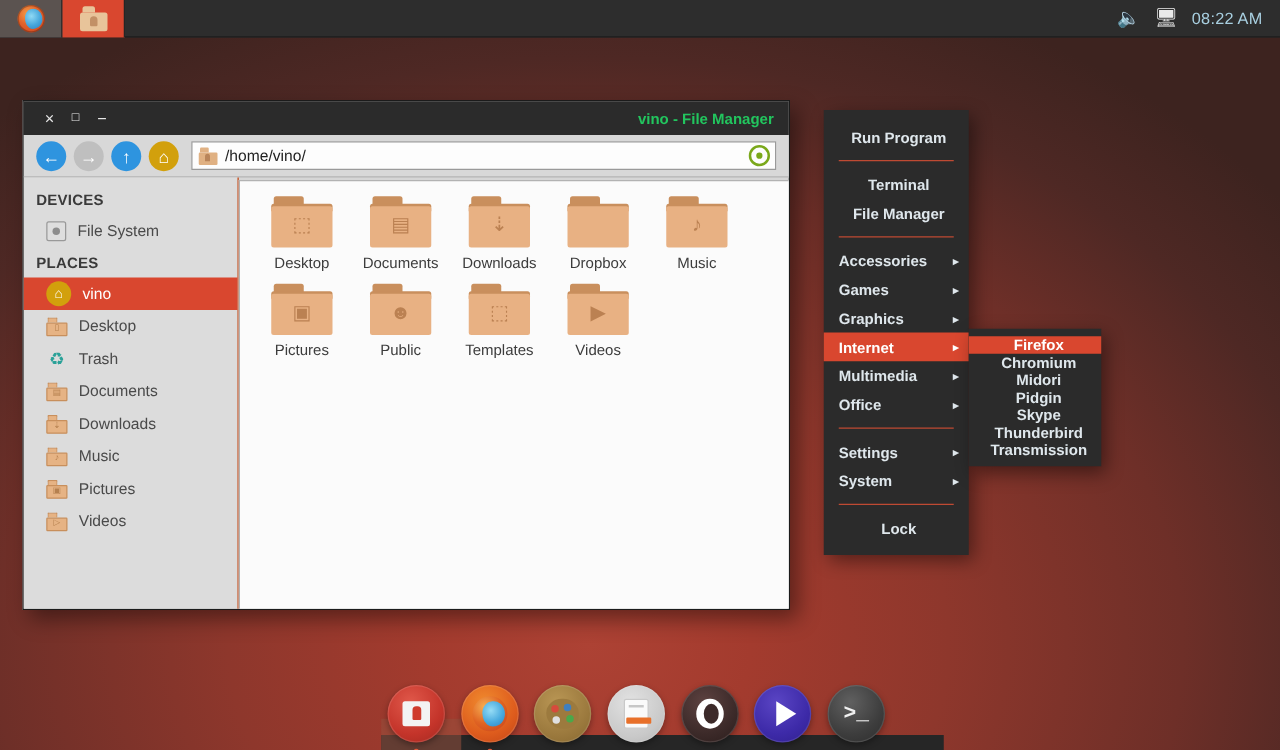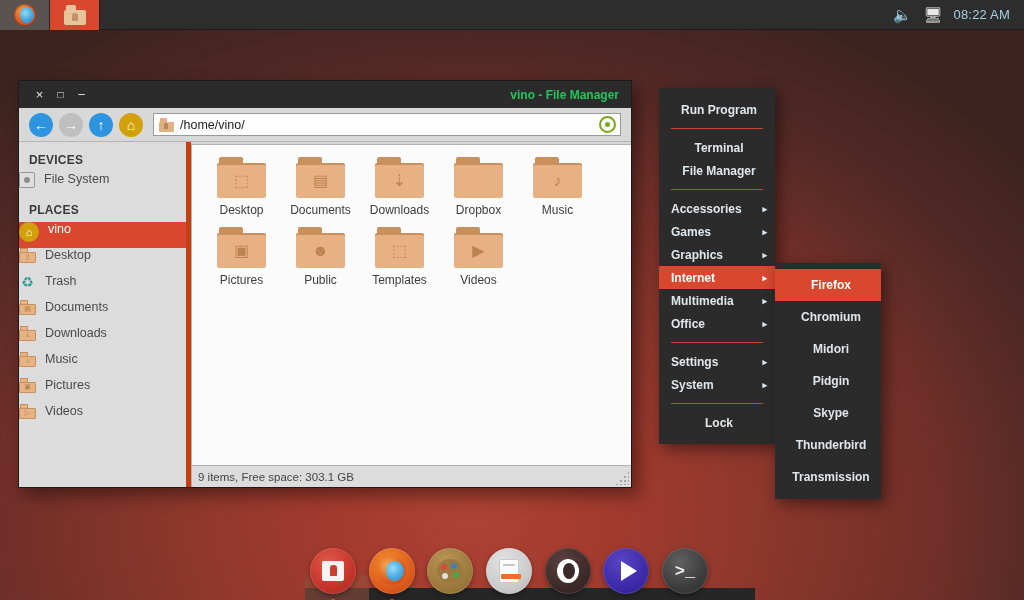--- a/index.html
+++ b/index.html
@@ -102,27 +102,27 @@
   .path-folder .m { position:absolute; left:5px; top:5px; width:4px; height:6px; background:#b9855a; border-radius:2px 2px 0 0; }
   #pathtext { font-size: 12.5px; color: #222; flex: 1; }
   #reload { width: 17px; height: 17px; border-radius: 50%;
     border: 2.5px solid #7aa81b; position: relative; flex-shrink: 0; }
   #reload::after { content:""; position:absolute; left:4px; top:4px; width:5px; height:5px;
     border-radius:50%; background:#7aa81b; }
 
   #winbody { flex: 1; display: flex; min-height: 0; }
 
   #sidebar {
-    width: 172px; background: #dcdcdc; border-right: 5px solid #c2410c;
+    width: 172px; background: #dcdcdc; border-right: 1px solid #c2410c;
     padding-top: 6px; flex-shrink: 0;
   }
   .side-head { font-size: 12px; font-weight: bold; color: #3a3a3a;
     padding: 5px 0 5px 10px; letter-spacing: .2px; }
-  .side-item { height: 26px; display: flex; align-items: flex-start; gap: 9px;
-    font-size: 12.5px; color: #4a4a4a; }
+  .side-item { height: 26px; display: flex; align-items: center; gap: 9px;
+    padding-left: 18px; font-size: 12.5px; color: #4a4a4a; }
   .side-item.selected { background: #d9472f; color: #fff; }
 
   .mini-folder { width: 17px; height: 15px; position: relative; flex-shrink: 0; }
   .mini-folder .b { position:absolute; left:0; bottom:0; width:17px; height:11px;
     background:#e6b384; border:1px solid #c88f5c; border-radius:1px; }
   .mini-folder .t { position:absolute; left:1px; top:0; width:8px; height:4px;
     background:#e6b384; border:1px solid #c88f5c; border-bottom:none; border-radius:1px 1px 0 0; }
   .mini-folder .g { position:absolute; left:5px; top:6px; width:7px; height:6px;
     color:#b5804f; font-size:7px; line-height:6px; text-align:center; }
 
@@ -173,21 +173,21 @@
   .menu-item .arrow { margin-left: auto; font-size: 9px; }
   .menu-sep { height: 1px; background: #bf4a33; margin: 7px 12px 7px 12px; }
 
   #submenu {
     position: absolute; left: 775px; top: 263px;
     width: 106px; background: #2b2b2b;
     box-shadow: 4px 5px 14px rgba(0,0,0,.45);
     padding: 6px 0;
     z-index: 45;
   }
-  #submenu .menu-item { height: 32px; padding-left: 14px; }
+  #submenu .menu-item { height: 14px; padding-left: 14px; }
 
   
   #dock-bg {
     position: absolute; left: 305px; top: 588px; width: 450px; height: 12px;
     background: #262626; z-index: 10;
   }
   #dock {
     position: absolute; left: 310px; top: 548px; width: 400px; height: 48px;
     display: flex; align-items: center; justify-content: space-between;
     z-index: 30;
@@ -438,24 +438,20 @@
             <span class="big-folder">
               <span class="t"></span>
                 <span class="t2"></span>
                 <span class="b"></span>
               <span class="g">▶</span>
             </span>
             <span class="filelabel">Videos</span>
           </div>
 
         </div>
-        <div id="statusbar">
-          <span>9 items, Free space: 303.1 GB</span>
-          <span id="grip"></span>
-        </div>
       </div>
 
     </div>
   </div>
 
   <div id="appmenu">
 
     <div class="menu-item">
       <span>Run Program</span>
     </div>

